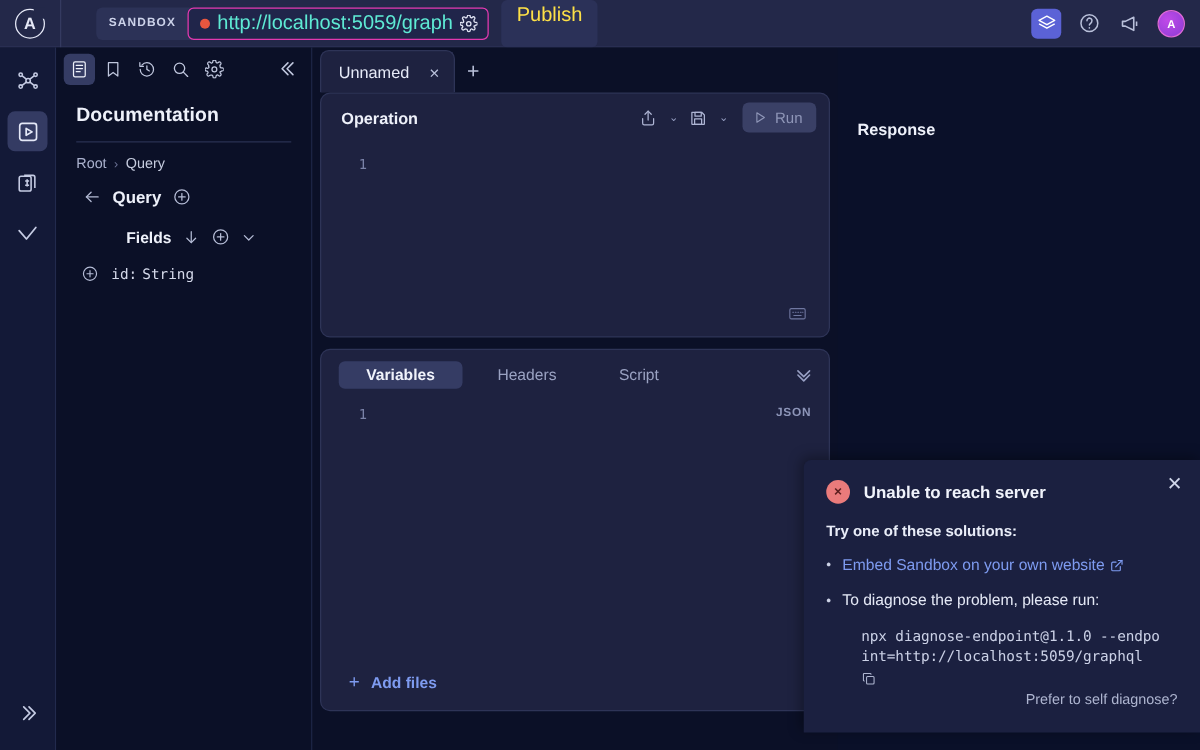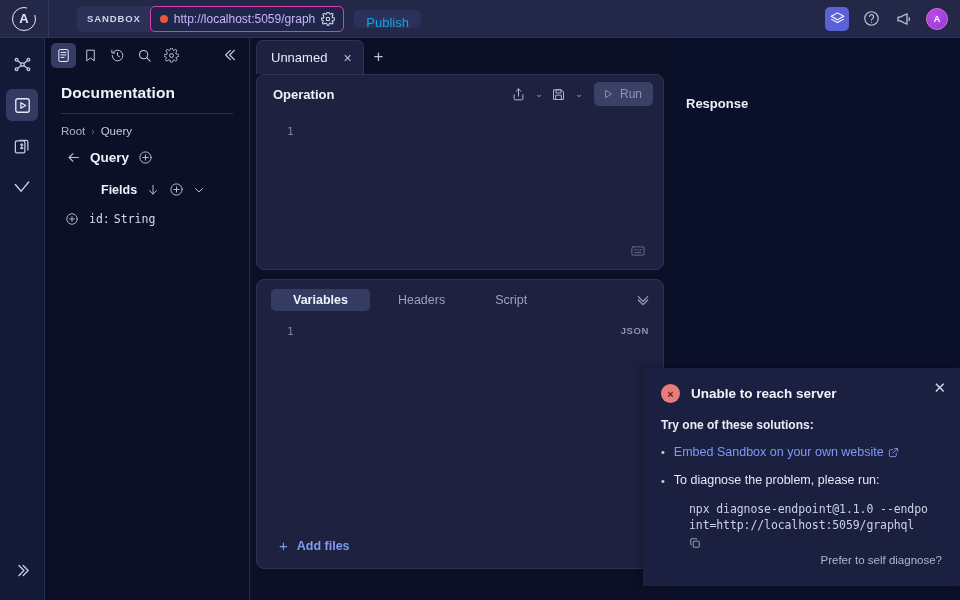--- a/index.html
+++ b/index.html
@@ -46,26 +46,26 @@
     color: #cdd3ea; padding: 0 9px 0 10px; line-height: 26px;
   }
   .url-pill {
     display: flex; align-items: center; gap: 6px;
     height: 26px; padding: 0 8px 0 9px;
     background: #20254a;
     border: 1.5px solid #e339b0;
     border-radius: 5px;
   }
   .status-dot { width: 8px; height: 8px; border-radius: 50%; background: #e8563f; flex: none; }
-  .url-text { font-size: 12px; color: #c4b5fd; white-space: nowrap; }
+  .url-text { font-size: 16px; color: #5eead4; white-space: nowrap; }
   .gear-sm { width: 14px; height: 14px; flex: none; }
   .publish-btn {
-    margin-left: 10px; height: 18px; padding: 0 12px;
+    margin-left: 10px; height: 38px; padding: 0 12px;
     background: #2b3158; border-radius: 5px;
-    font-size: 13px; color: #0ea5e9; line-height: 26px;
+    font-size: 16px; color: #fde047; line-height: 26px;
   }
   .topbar-right {
     margin-left: auto; display: flex; align-items: center; gap: 11px;
     padding-right: 12px;
   }
   .tb-icon { width: 22px; height: 22px; display: flex; align-items: center; justify-content: center; }
   .tb-icon.active { background: #5b62d6; border-radius: 5px; width: 24px; height: 24px; }
   .avatar {
     width: 22px; height: 22px; border-radius: 50%;
     background: radial-gradient(circle at 35% 35%, #c04ae8, #8b3bd4);

